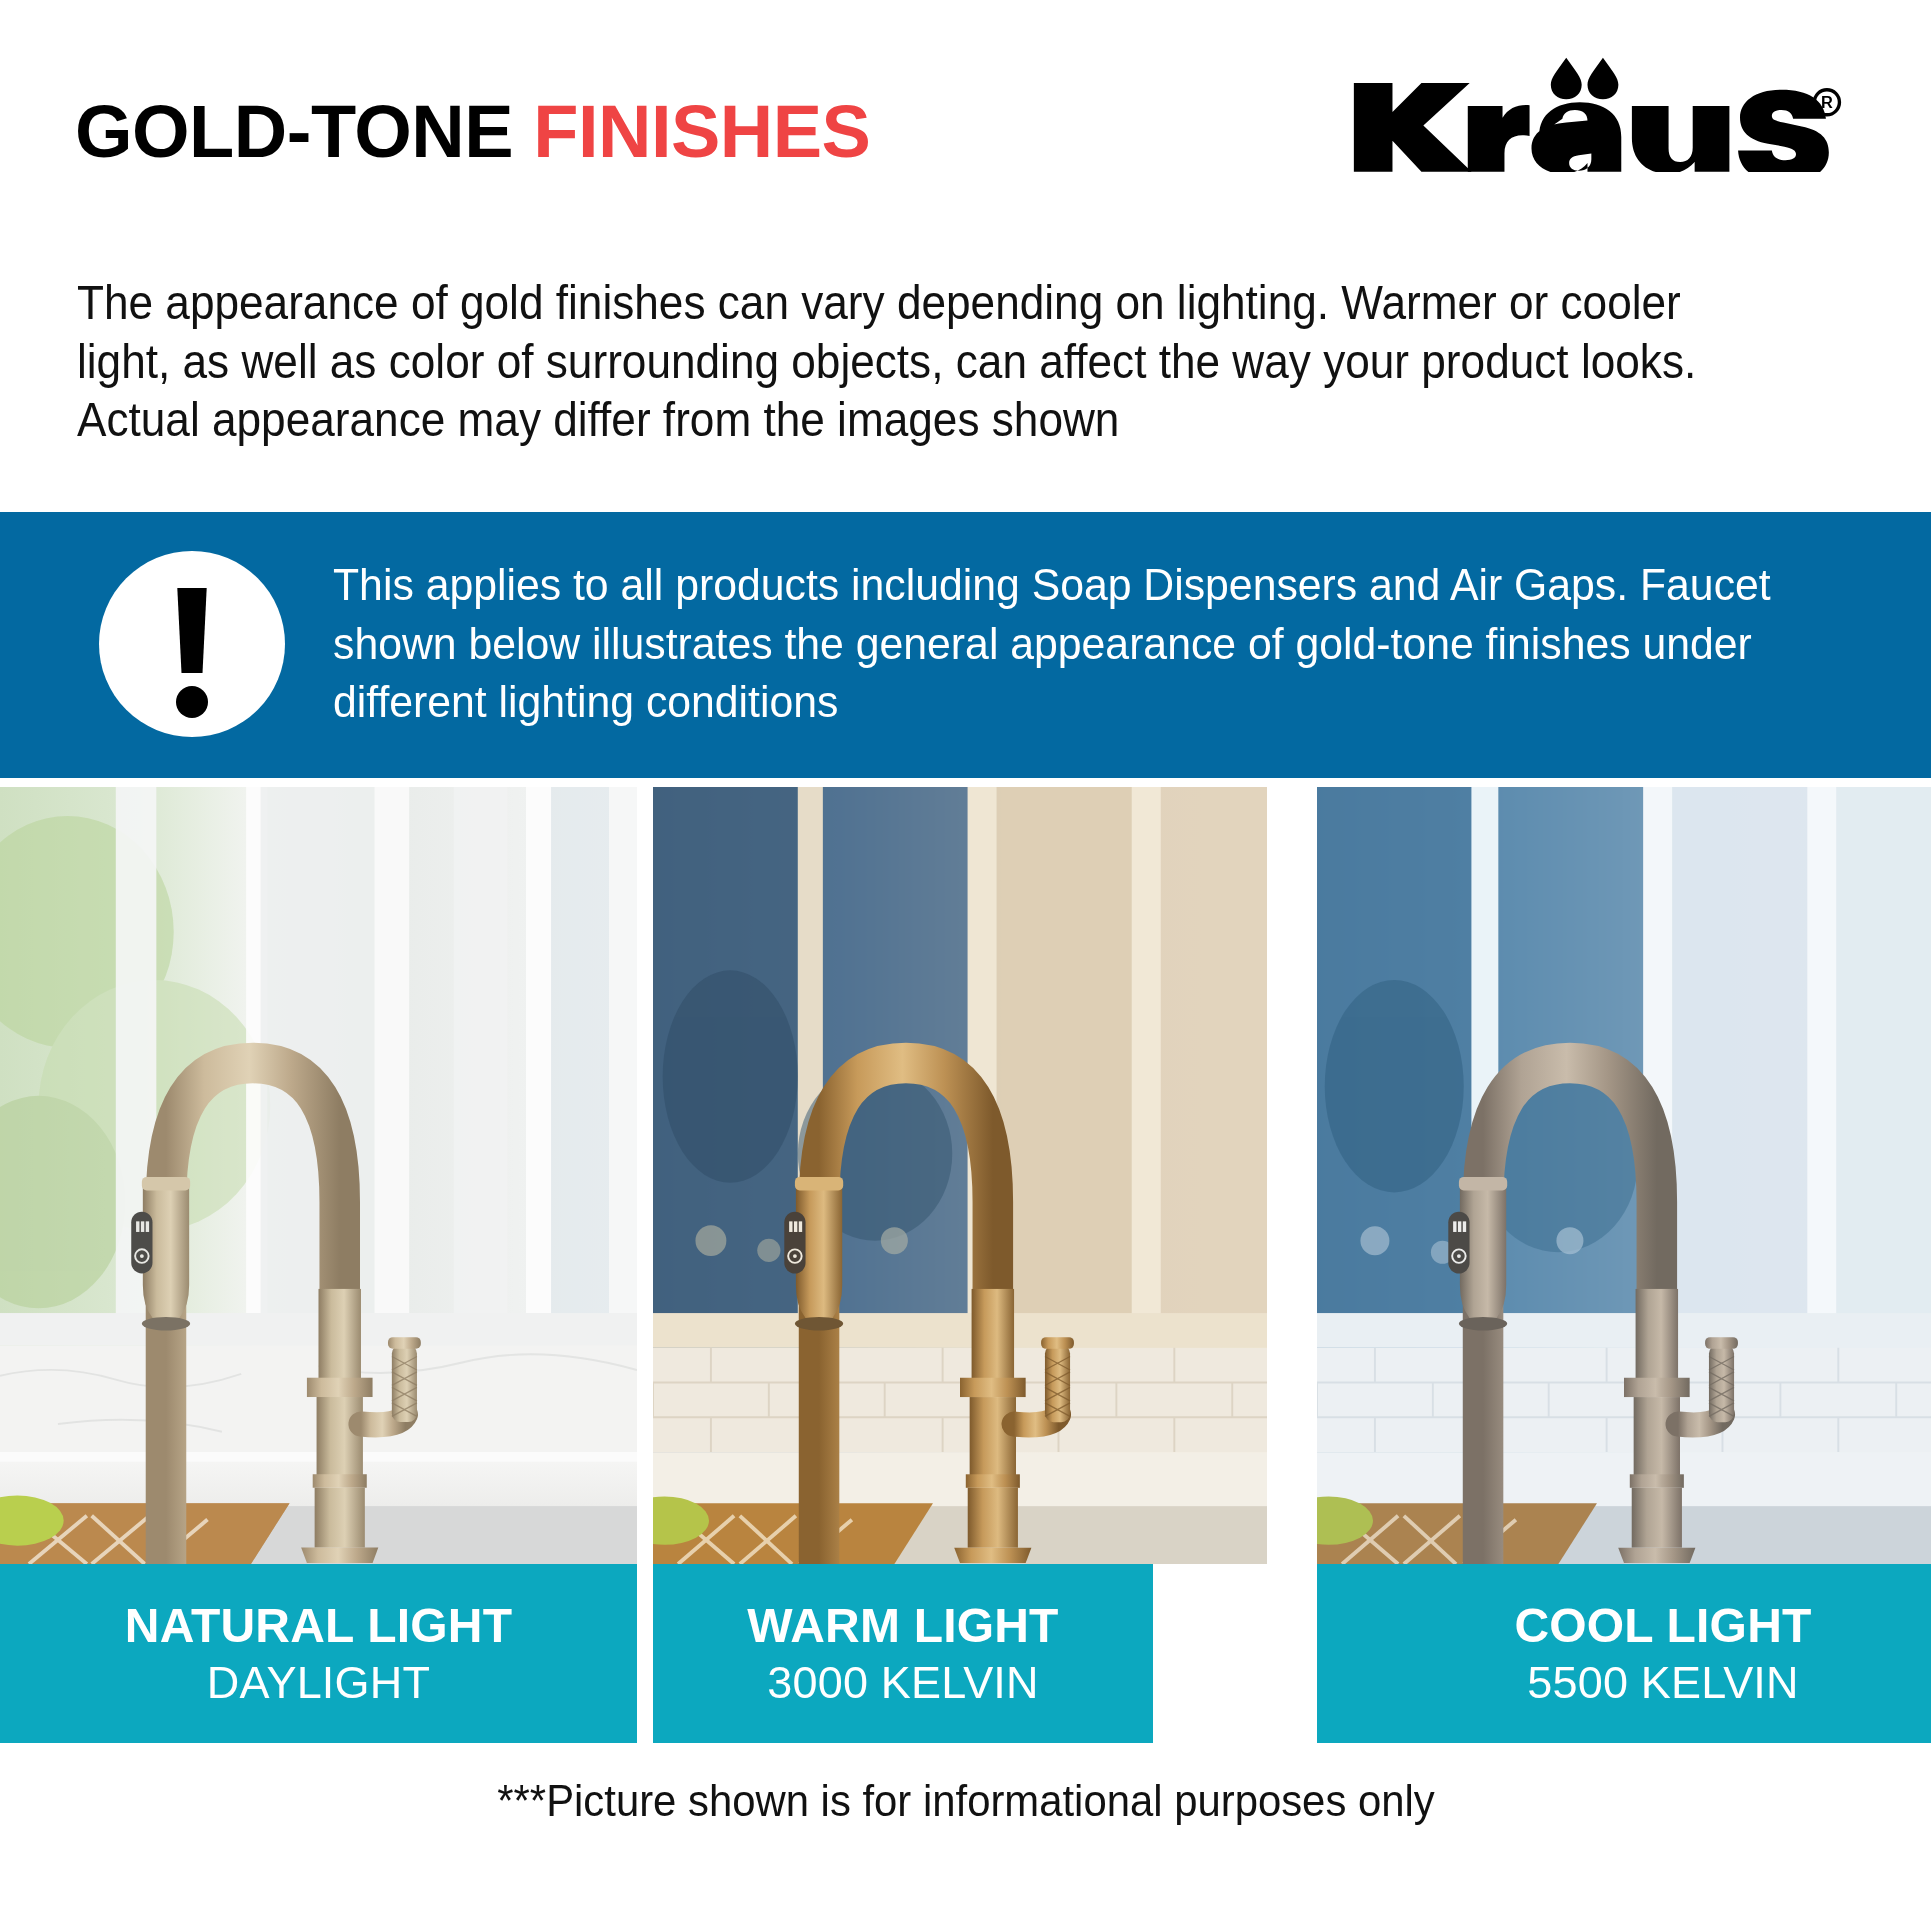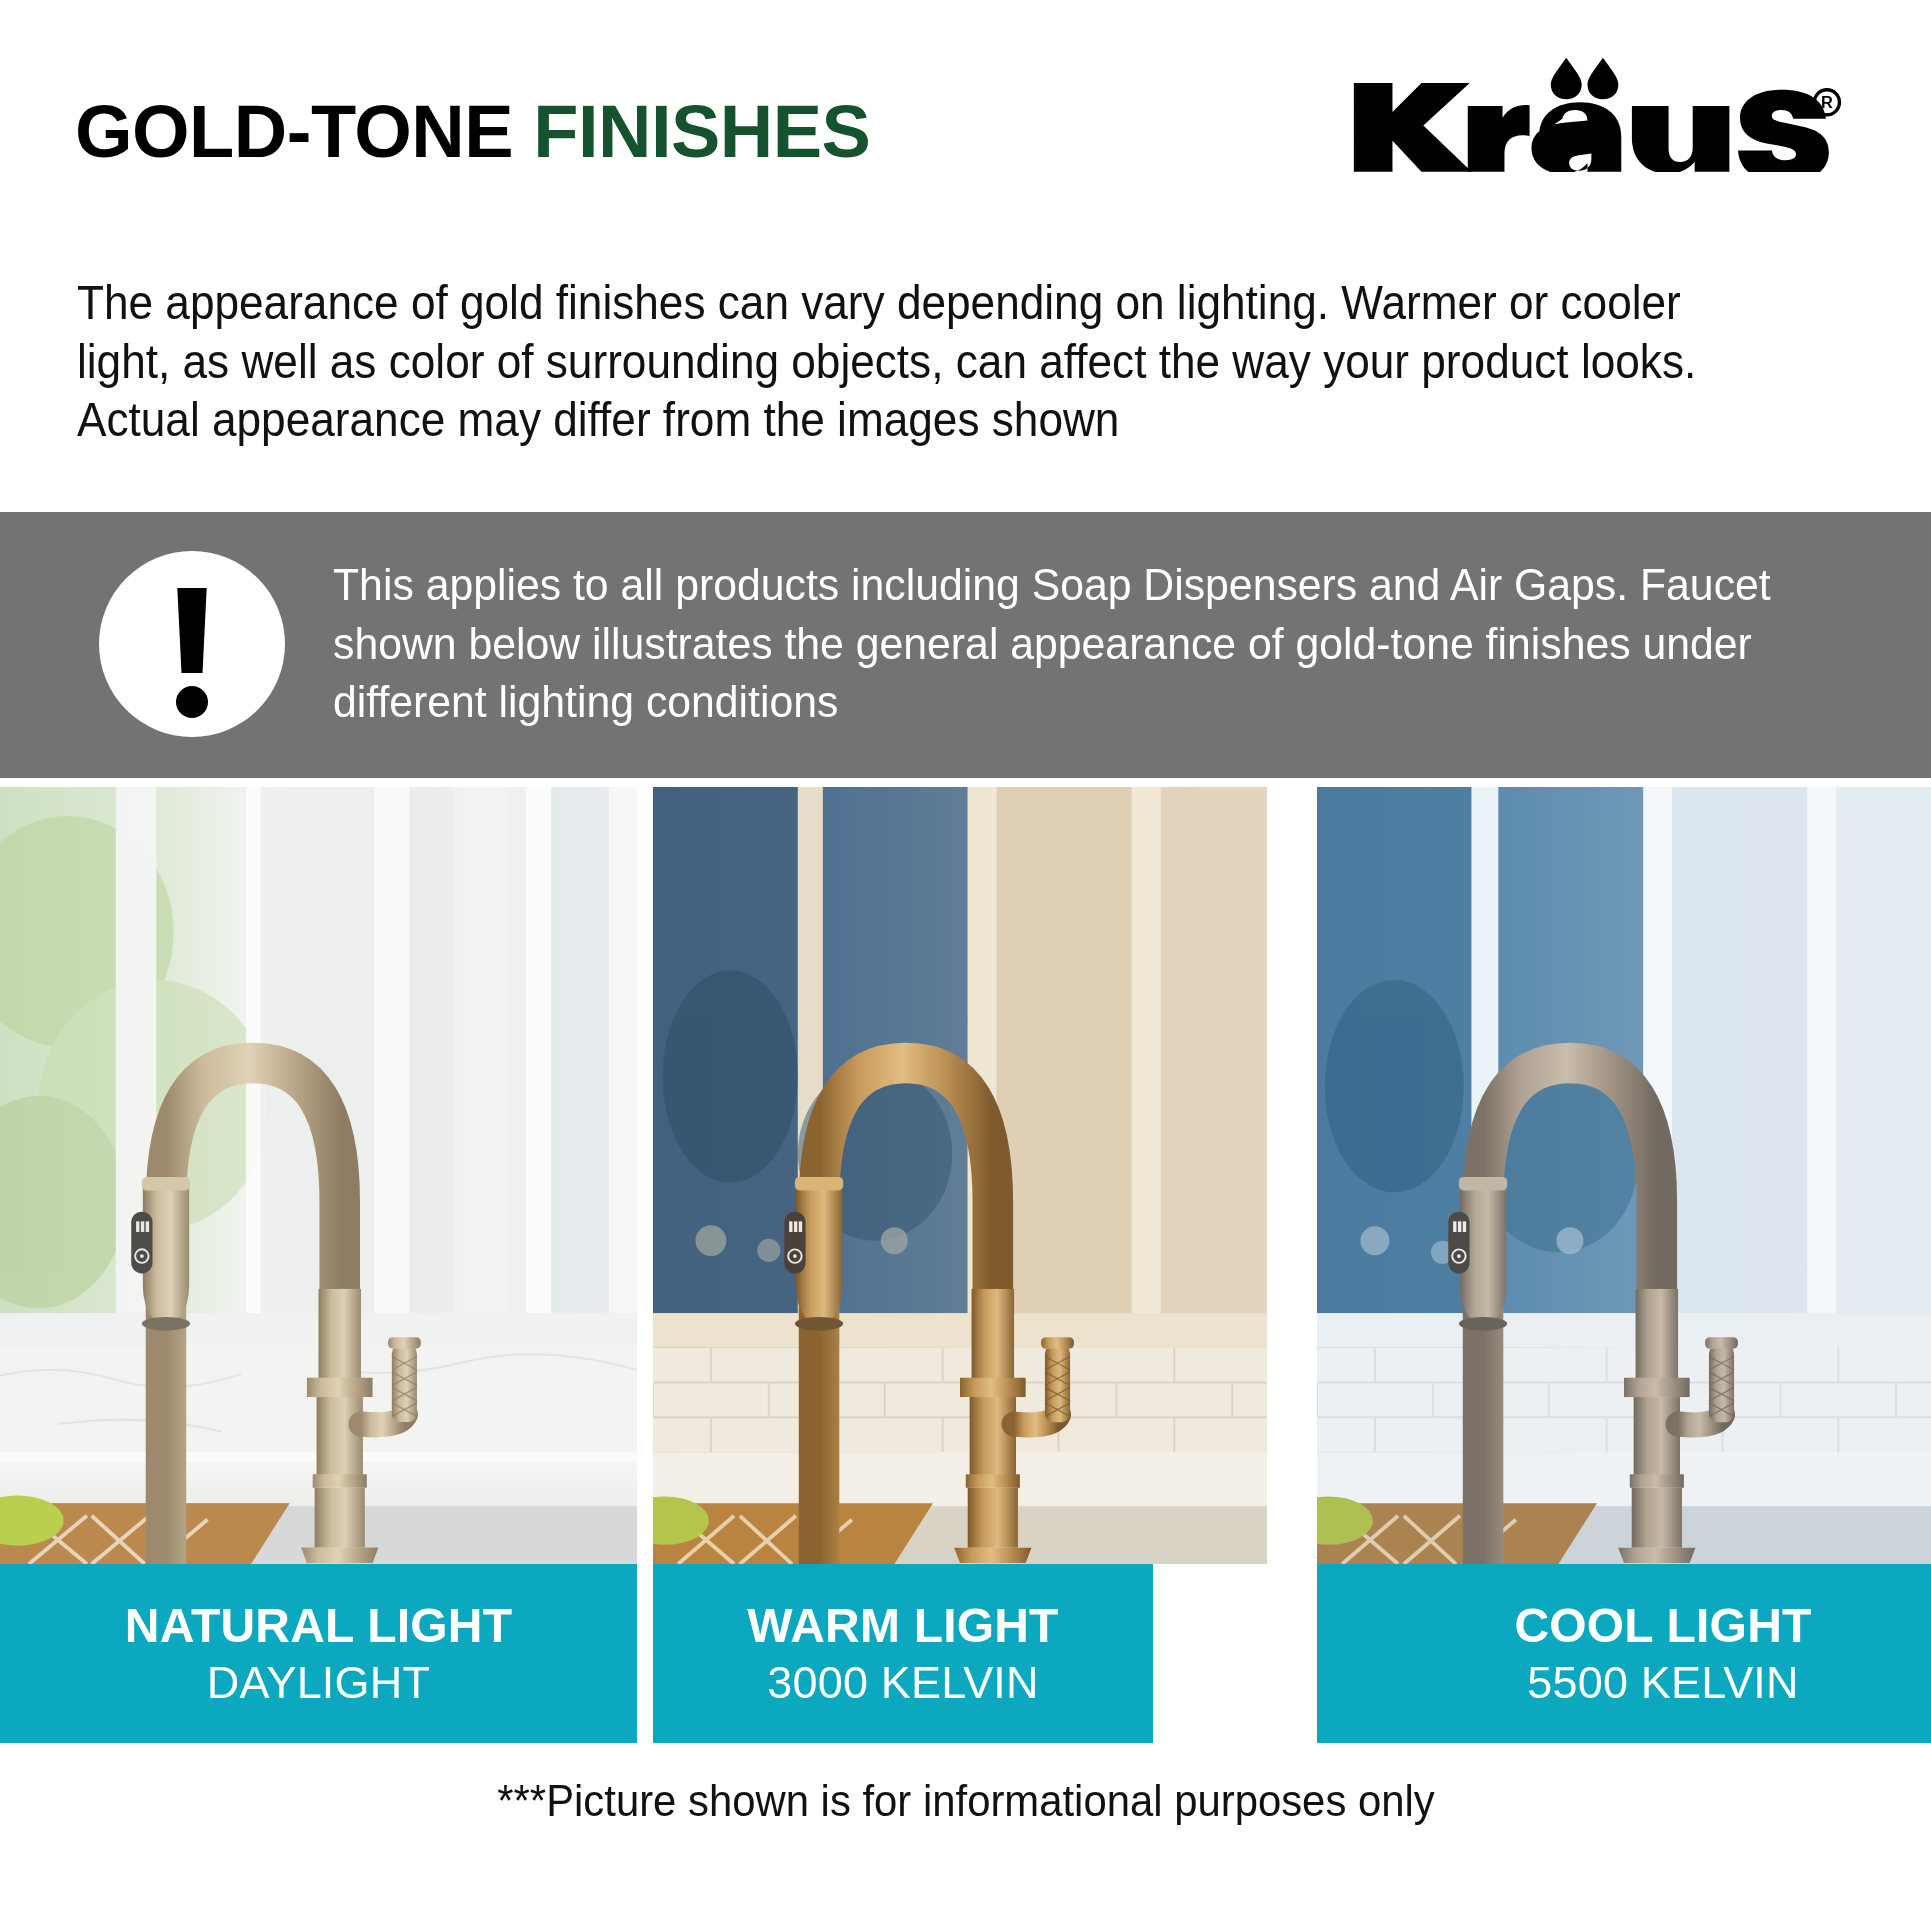--- a/index.html
+++ b/index.html
@@ -11,38 +11,38 @@
   }
   .page{position:relative;width:1931px;height:1931px;background:#ffffff;}
 
   
   .header{position:absolute;left:0;top:0;width:1931px;height:512px;}
   .title{
     position:absolute;left:75px;top:95px;
     font-size:74px;font-weight:700;letter-spacing:-0.5px;
     color:#000;white-space:nowrap;line-height:1;
   }
-  .title .t-accent{color:#14532d;}
+  .title .t-accent{color:#ef4444;}
   .logo{
     position:absolute;left:1350px;top:46px;width:502px;height:126px;
   }
   .logo svg{display:block;width:100%;height:100%;}
 
   .intro{
     position:absolute;left:77px;top:274px;width:1786px;
     font-family:"Liberation Sans", sans-serif;
     font-size:48px;line-height:1.22;color:#111;
     font-stretch:condensed;
     transform:scaleX(0.92);transform-origin:left top;
   }
 
   
   .alert{
     position:absolute;left:0;top:512px;width:1931px;height:266px;
-    background:#737373;
+    background:#0369a1;
   }
   .alert-icon{
     position:absolute;left:99px;top:39px;width:186px;height:186px;
     border-radius:50%;background:#ffffff;
   }
   .alert-icon .bang-bar{
     position:absolute;left:50%;top:37px;transform:translateX(-50%);
     width:35px;height:85px;background:#000;
     clip-path:polygon(8% 0%, 92% 0%, 80% 100%, 20% 100%);
   }

